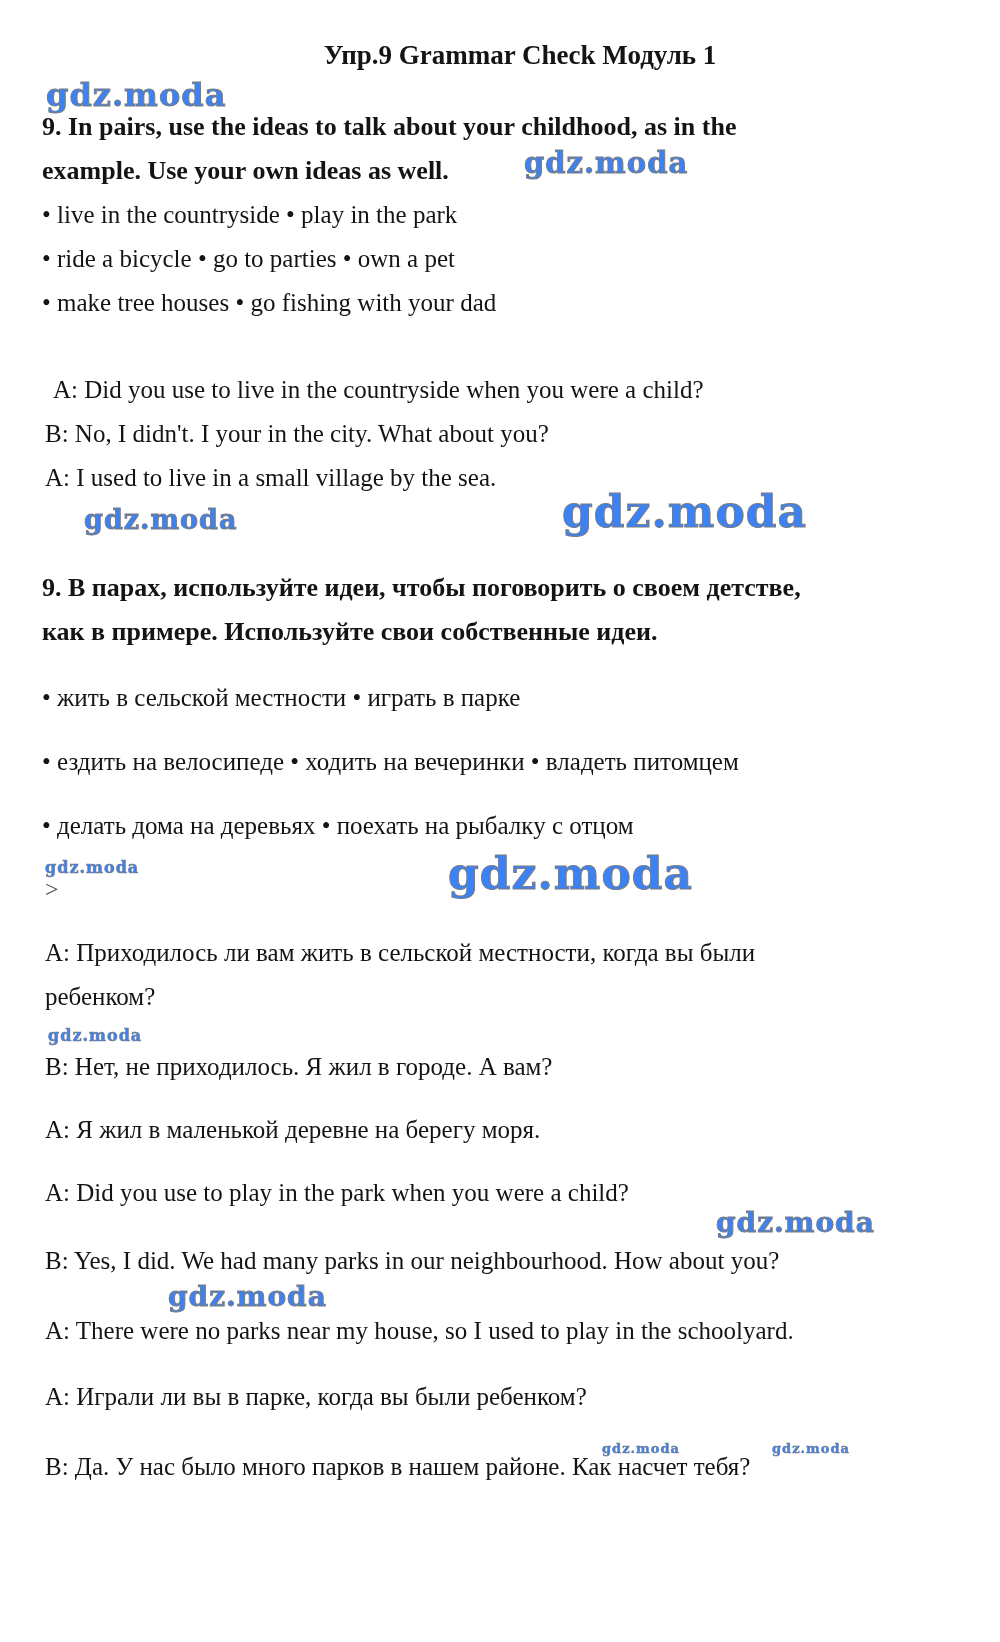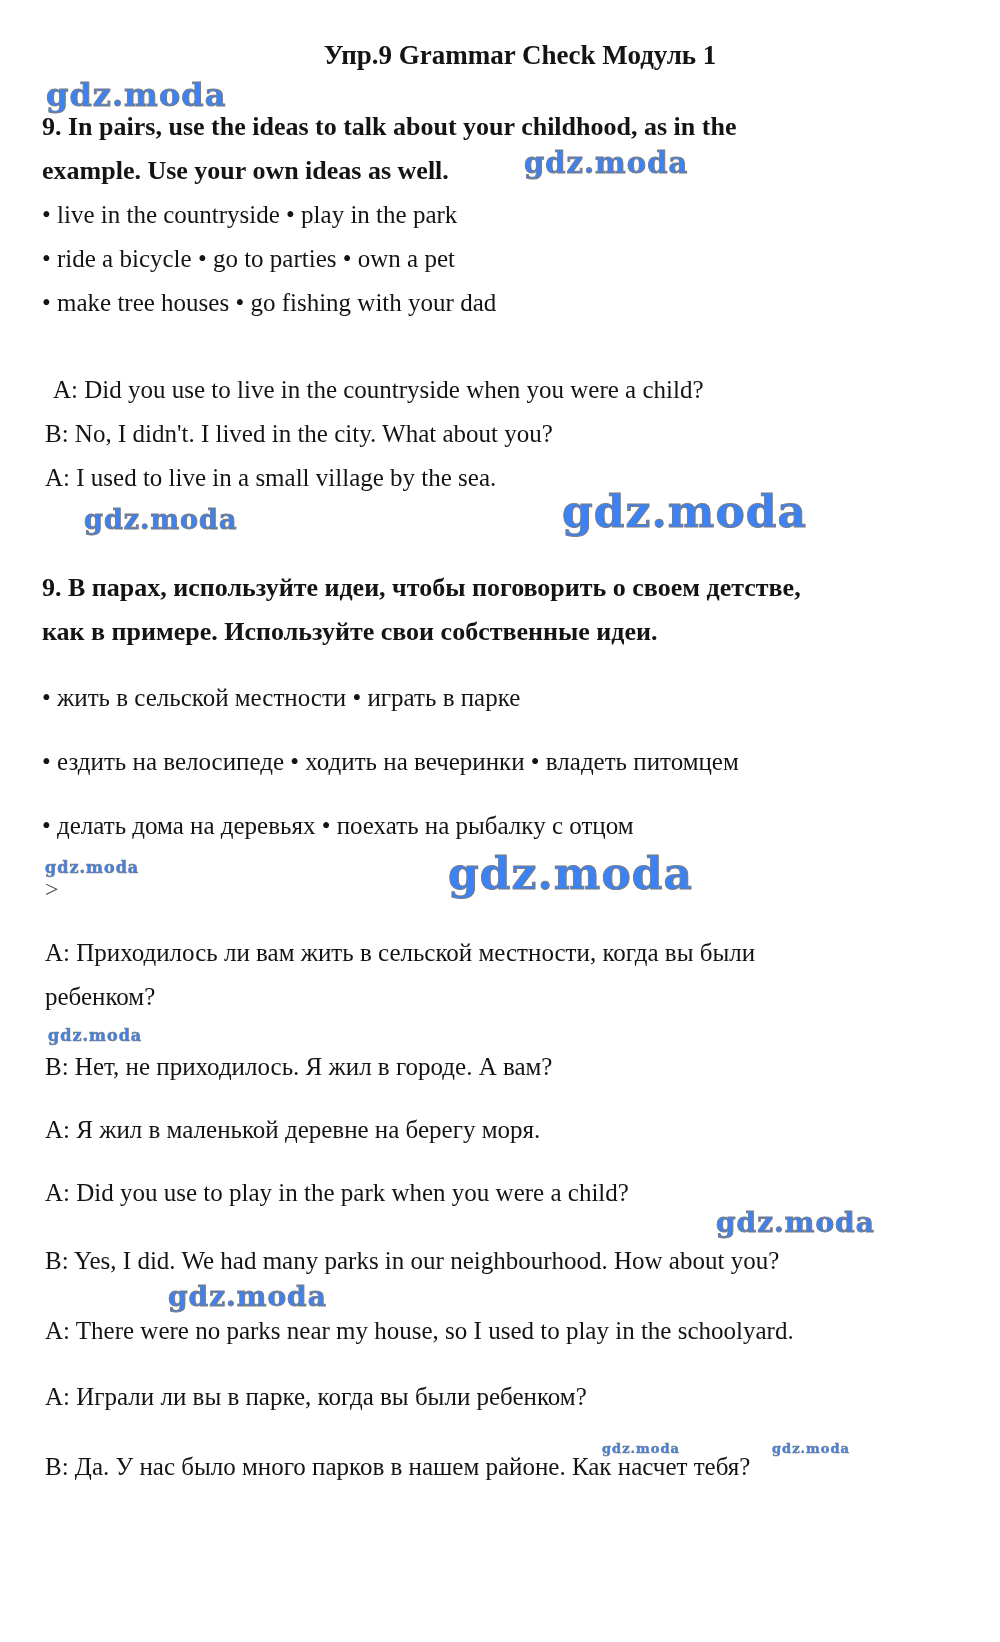--- a/index.html
+++ b/index.html
@@ -90,21 +90,21 @@
   <div class="line pos-title">Упр.9 Grammar Check Модуль 1</div>
 
   <div class="line bold p1">9. In pairs, use the ideas to talk about your childhood, as in the</div>
   <div class="line bold p2">example. Use your own ideas as well.</div>
 
   <div class="line b1">• live in the countryside • play in the park</div>
   <div class="line b2">• ride a bicycle • go to parties • own a pet</div>
   <div class="line b3">• make tree houses • go fishing with your dad</div>
 
   <div class="line d1a">A: Did you use to live in the countryside when you were a child?</div>
-  <div class="line d1b">B: No, I didn't. I lived in the city. What about you?</div>
+  <div class="line d1b">B: No, I didn't. I your in the city. What about you?</div>
   <div class="line d1c">A: I used to live in a small village by the sea.</div>
 
   <div class="line bold rh1">9. В парах, используйте идеи, чтобы поговорить о своем детстве,</div>
   <div class="line bold rh2">как в примере. Используйте свои собственные идеи.</div>
 
   <div class="line rb1">• жить в сельской местности • играть в парке</div>
   <div class="line rb2">• ездить на велосипеде • ходить на вечеринки • владеть питомцем</div>
   <div class="line rb3">• делать дома на деревьях • поехать на рыбалку с отцом</div>
 
   <div class="line caret">&gt;</div>

